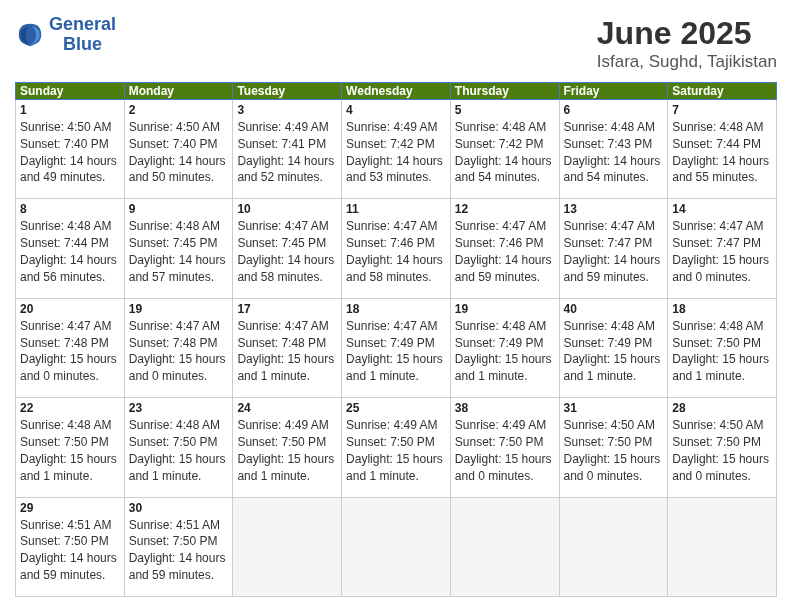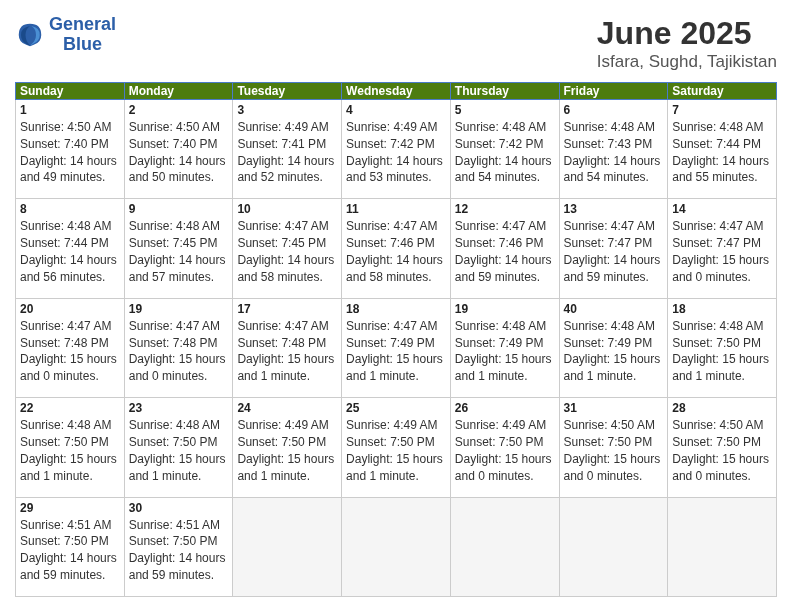--- a/index.html
+++ b/index.html
@@ -233,21 +233,21 @@
           </td>
           <td>
             <span class="day-number">24</span>
             <div class="day-info">Sunrise: 4:49 AM<br>Sunset: 7:50 PM<br>Daylight: 15 hours and 1 minute.</div>
           </td>
           <td>
             <span class="day-number">25</span>
             <div class="day-info">Sunrise: 4:49 AM<br>Sunset: 7:50 PM<br>Daylight: 15 hours and 1 minute.</div>
           </td>
           <td>
-            <span class="day-number">26</span>
+            <span class="day-number">38</span>
             <div class="day-info">Sunrise: 4:49 AM<br>Sunset: 7:50 PM<br>Daylight: 15 hours and 0 minutes.</div>
           </td>
           <td>
             <span class="day-number">31</span>
             <div class="day-info">Sunrise: 4:50 AM<br>Sunset: 7:50 PM<br>Daylight: 15 hours and 0 minutes.</div>
           </td>
           <td>
             <span class="day-number">28</span>
             <div class="day-info">Sunrise: 4:50 AM<br>Sunset: 7:50 PM<br>Daylight: 15 hours and 0 minutes.</div>
           </td>

